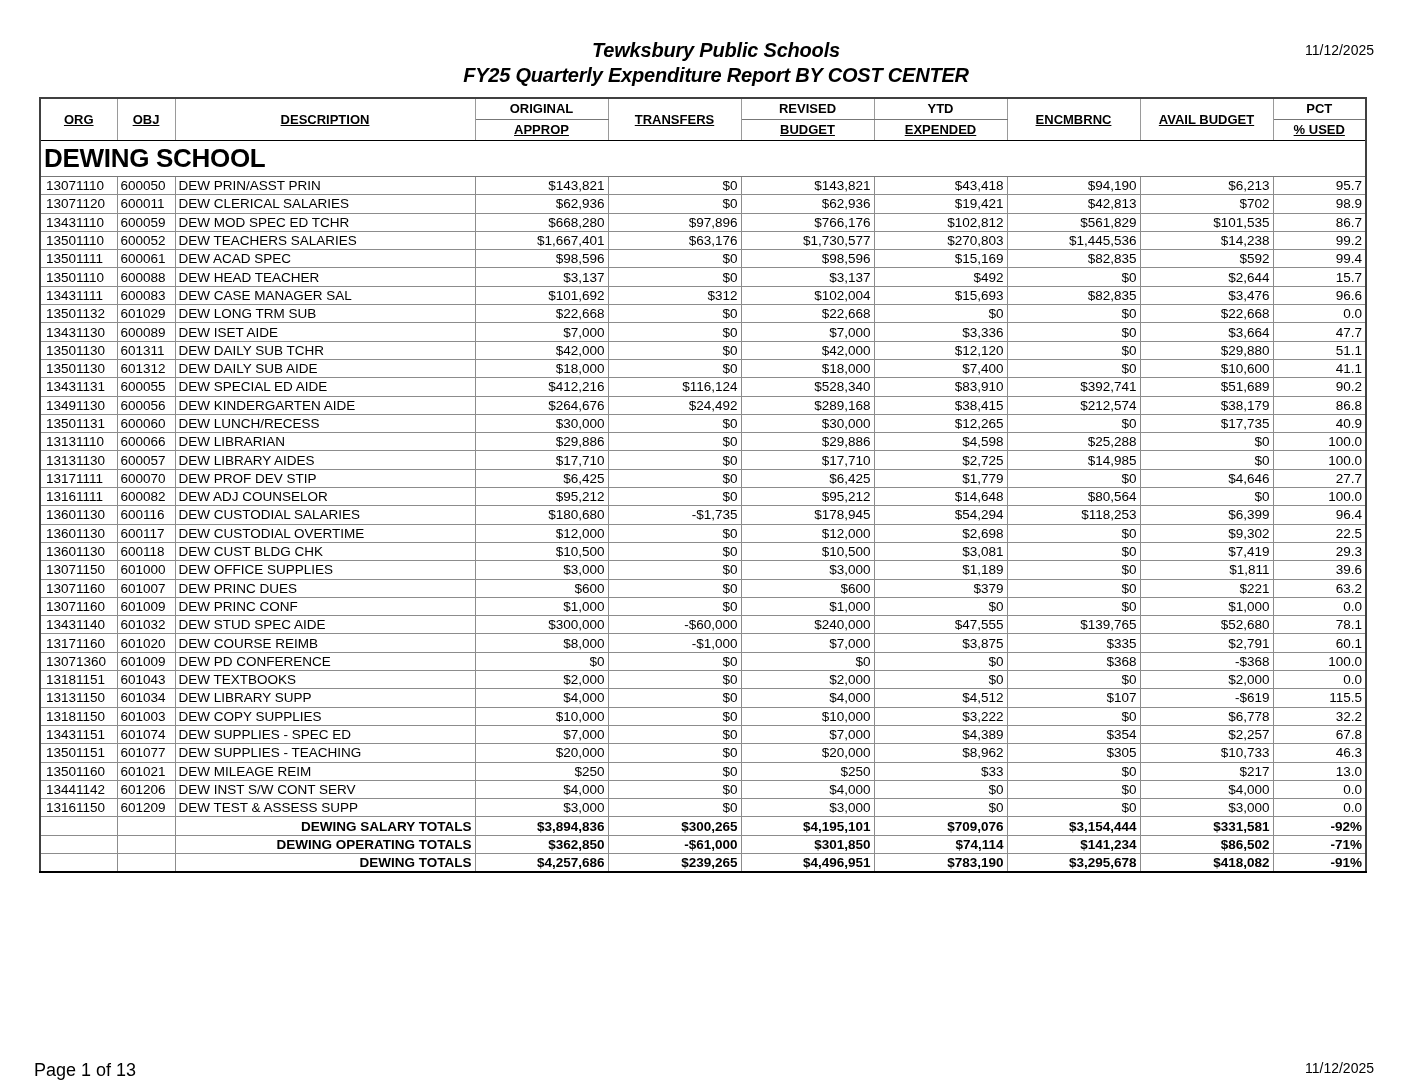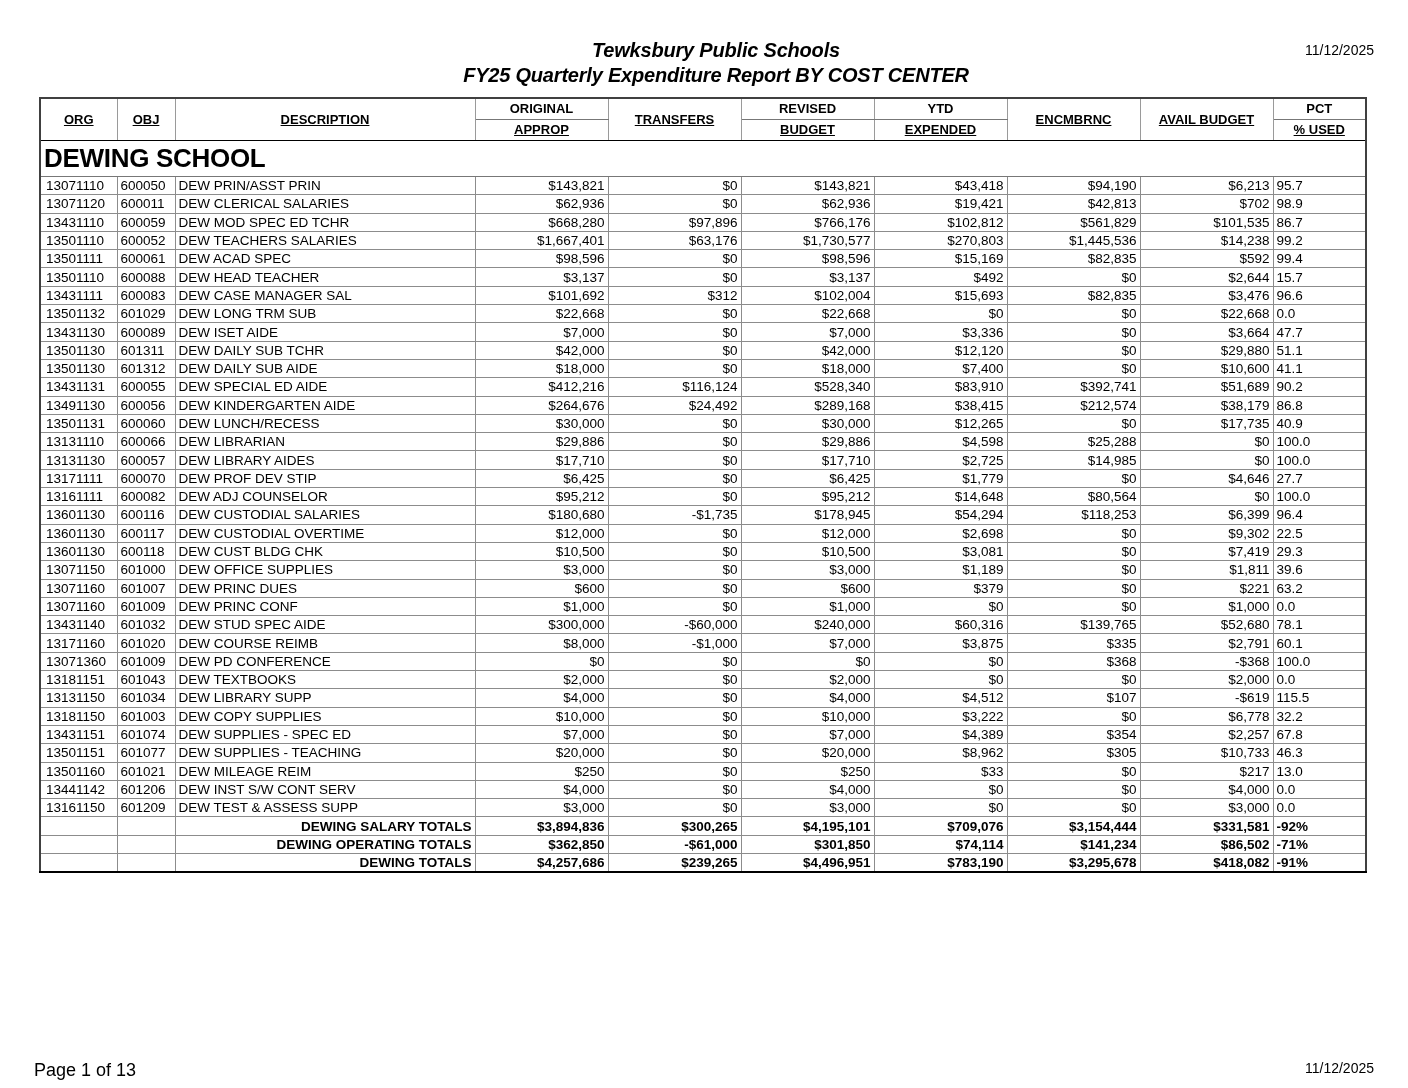--- a/index.html
+++ b/index.html
@@ -48,21 +48,21 @@
     vertical-align: middle;
   }
   td {
     height: 17.3px; line-height: 17px; padding: 0 3px;
     border: 1px solid #8c8c8c; white-space: nowrap; overflow: hidden;
   }
   td.org { text-align: left; padding-left: 5px; }
   td.obj { text-align: left; }
   td.desc { text-align: left; }
   td.num { text-align: right; }
-  td.pct { text-align: left; }
+  td.pct { text-align: right; }
   tr.total td { font-weight: bold; }
   tr.total td.desc { text-align: right; }
   tr.total.last td { border-bottom: 2px solid #000; }
 </style>
 </head>
 <body>
 
 <div class="title1">Tewksbury Public Schools</div>
 <div class="title2">FY25 Quarterly Expenditure Report  BY COST CENTER</div>
 <div class="date-top">11/12/2025</div>
@@ -392,21 +392,21 @@
         <td class="num">$1,000</td>
         <td class="pct">0.0</td>
       </tr>
       <tr>
         <td class="org">13431140</td>
         <td class="obj">601032</td>
         <td class="desc">DEW STUD SPEC AIDE</td>
         <td class="num">$300,000</td>
         <td class="num">-$60,000</td>
         <td class="num">$240,000</td>
-        <td class="num">$60,316</td>
+        <td class="num">$47,555</td>
         <td class="num">$139,765</td>
         <td class="num">$52,680</td>
         <td class="pct">78.1</td>
       </tr>
       <tr>
         <td class="org">13171160</td>
         <td class="obj">601020</td>
         <td class="desc">DEW COURSE REIMB</td>
         <td class="num">$8,000</td>
         <td class="num">-$1,000</td>

